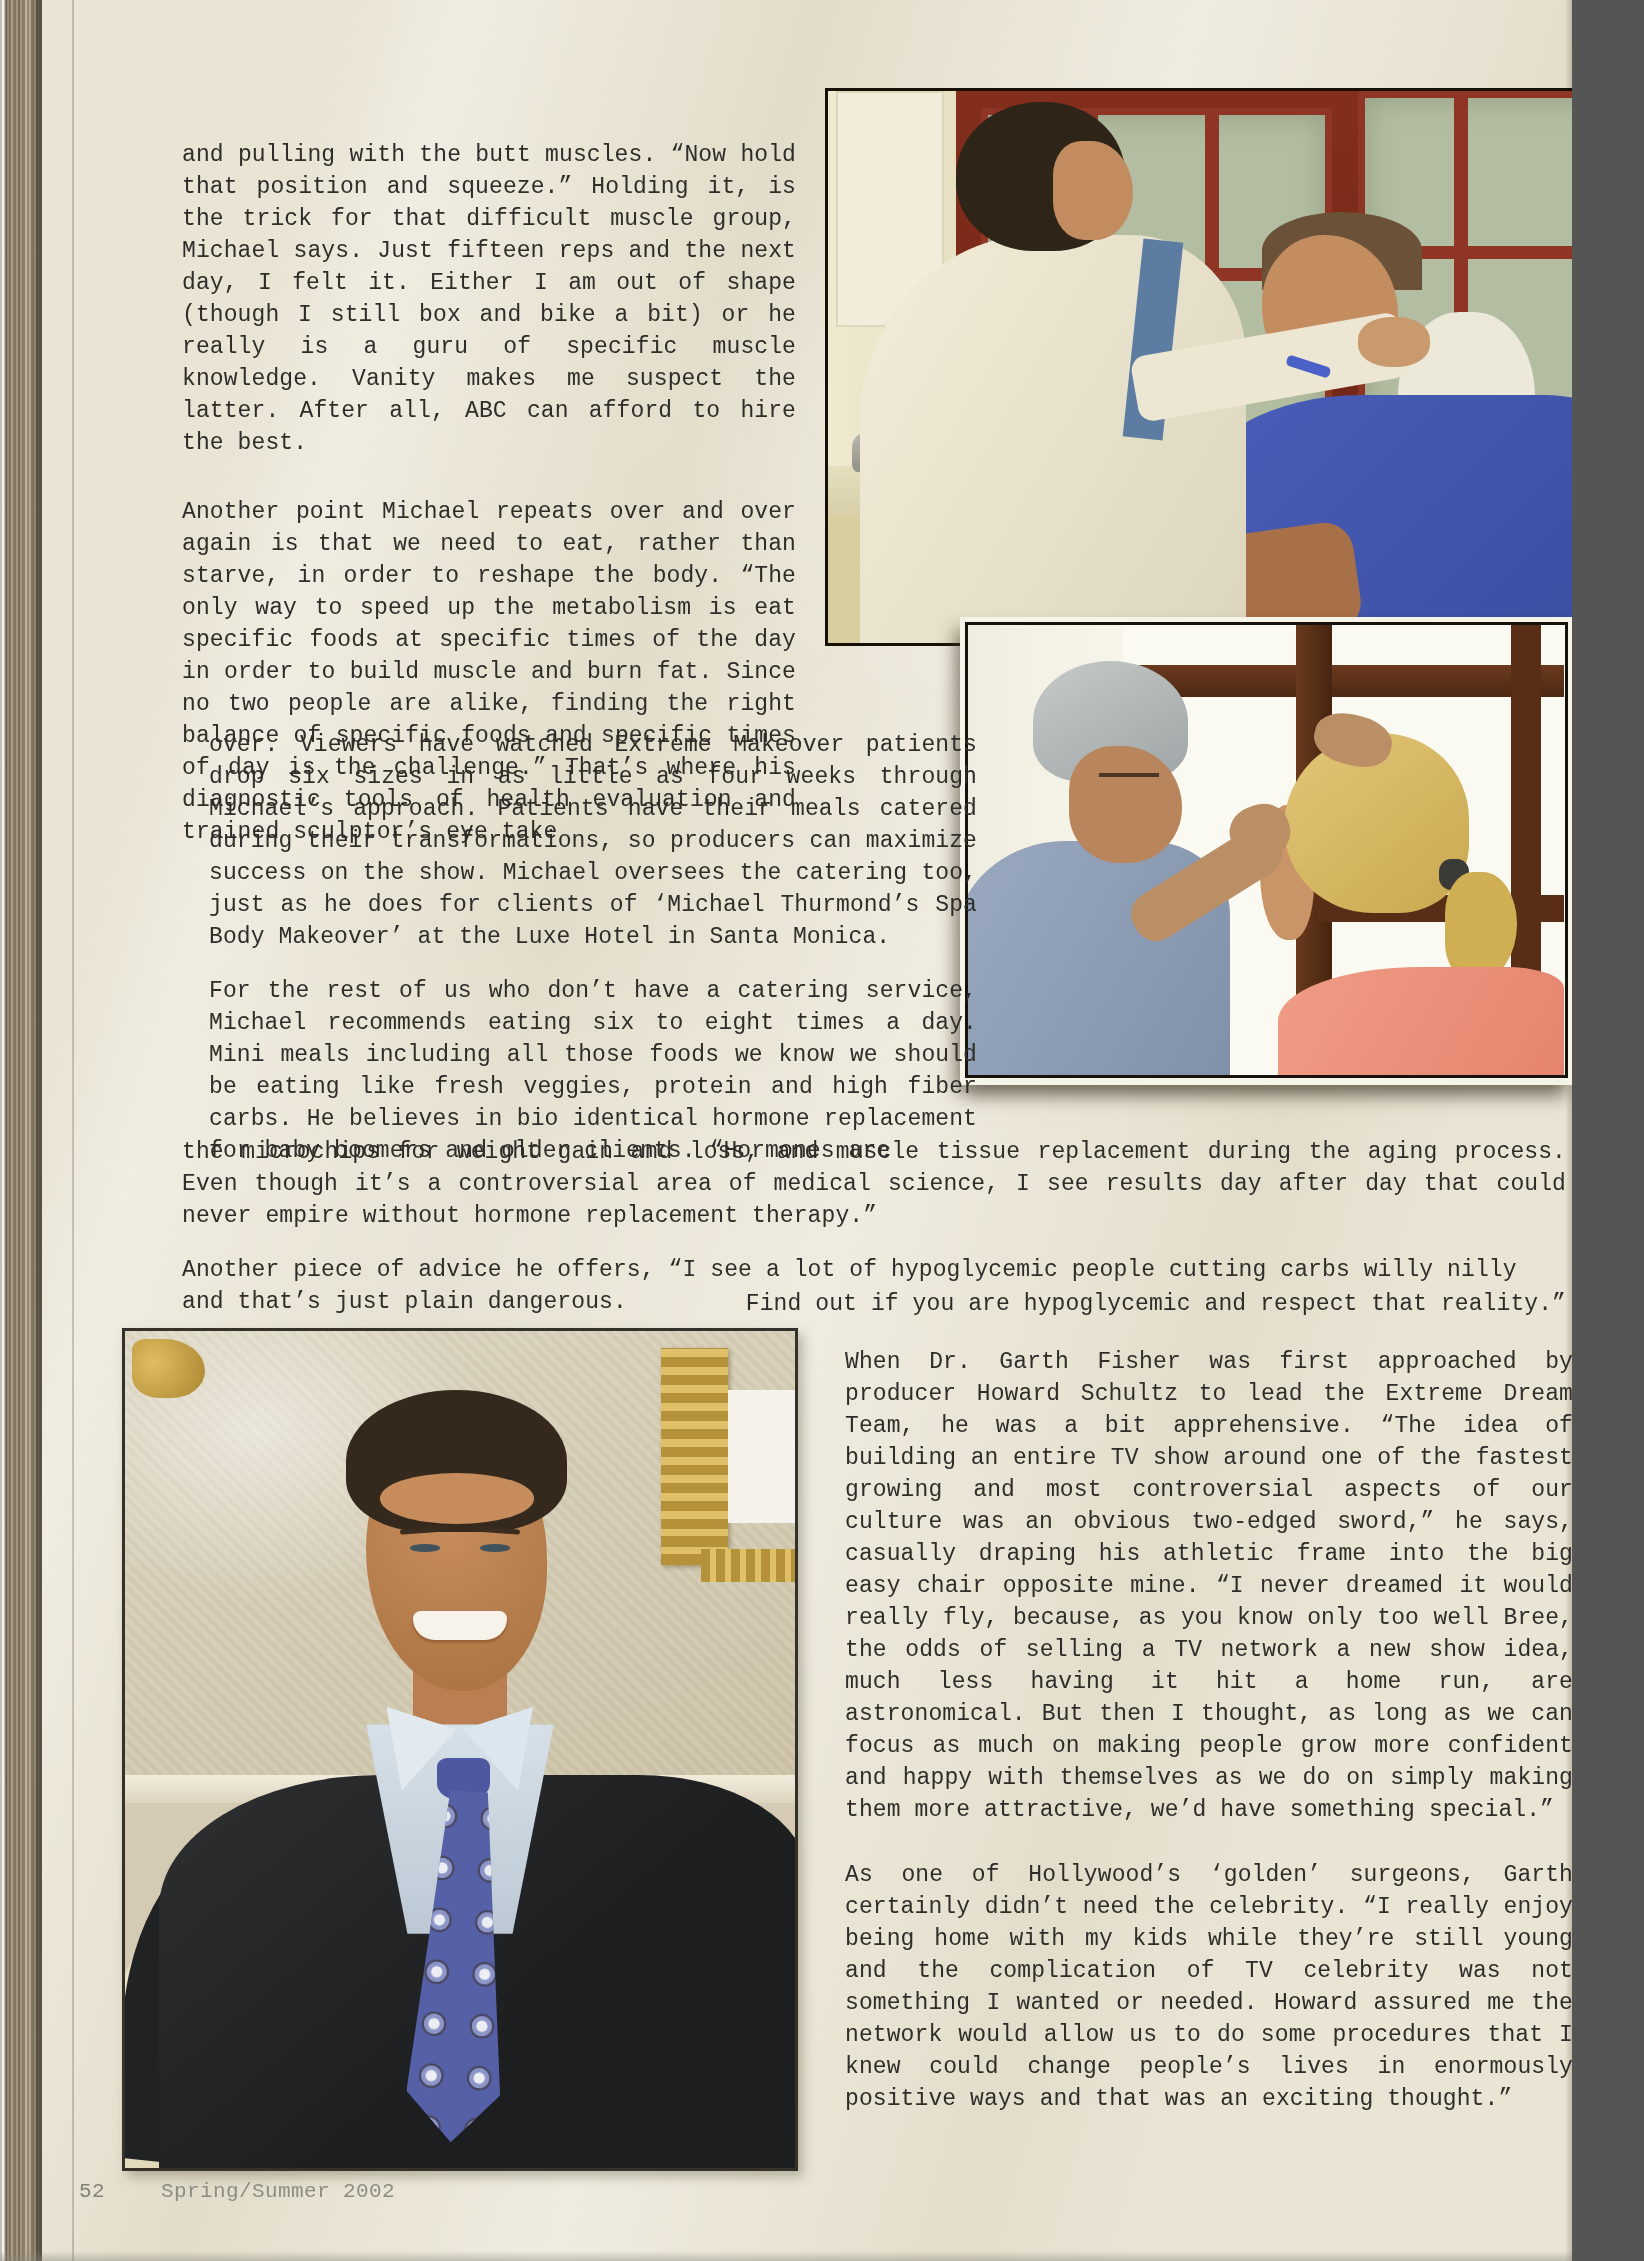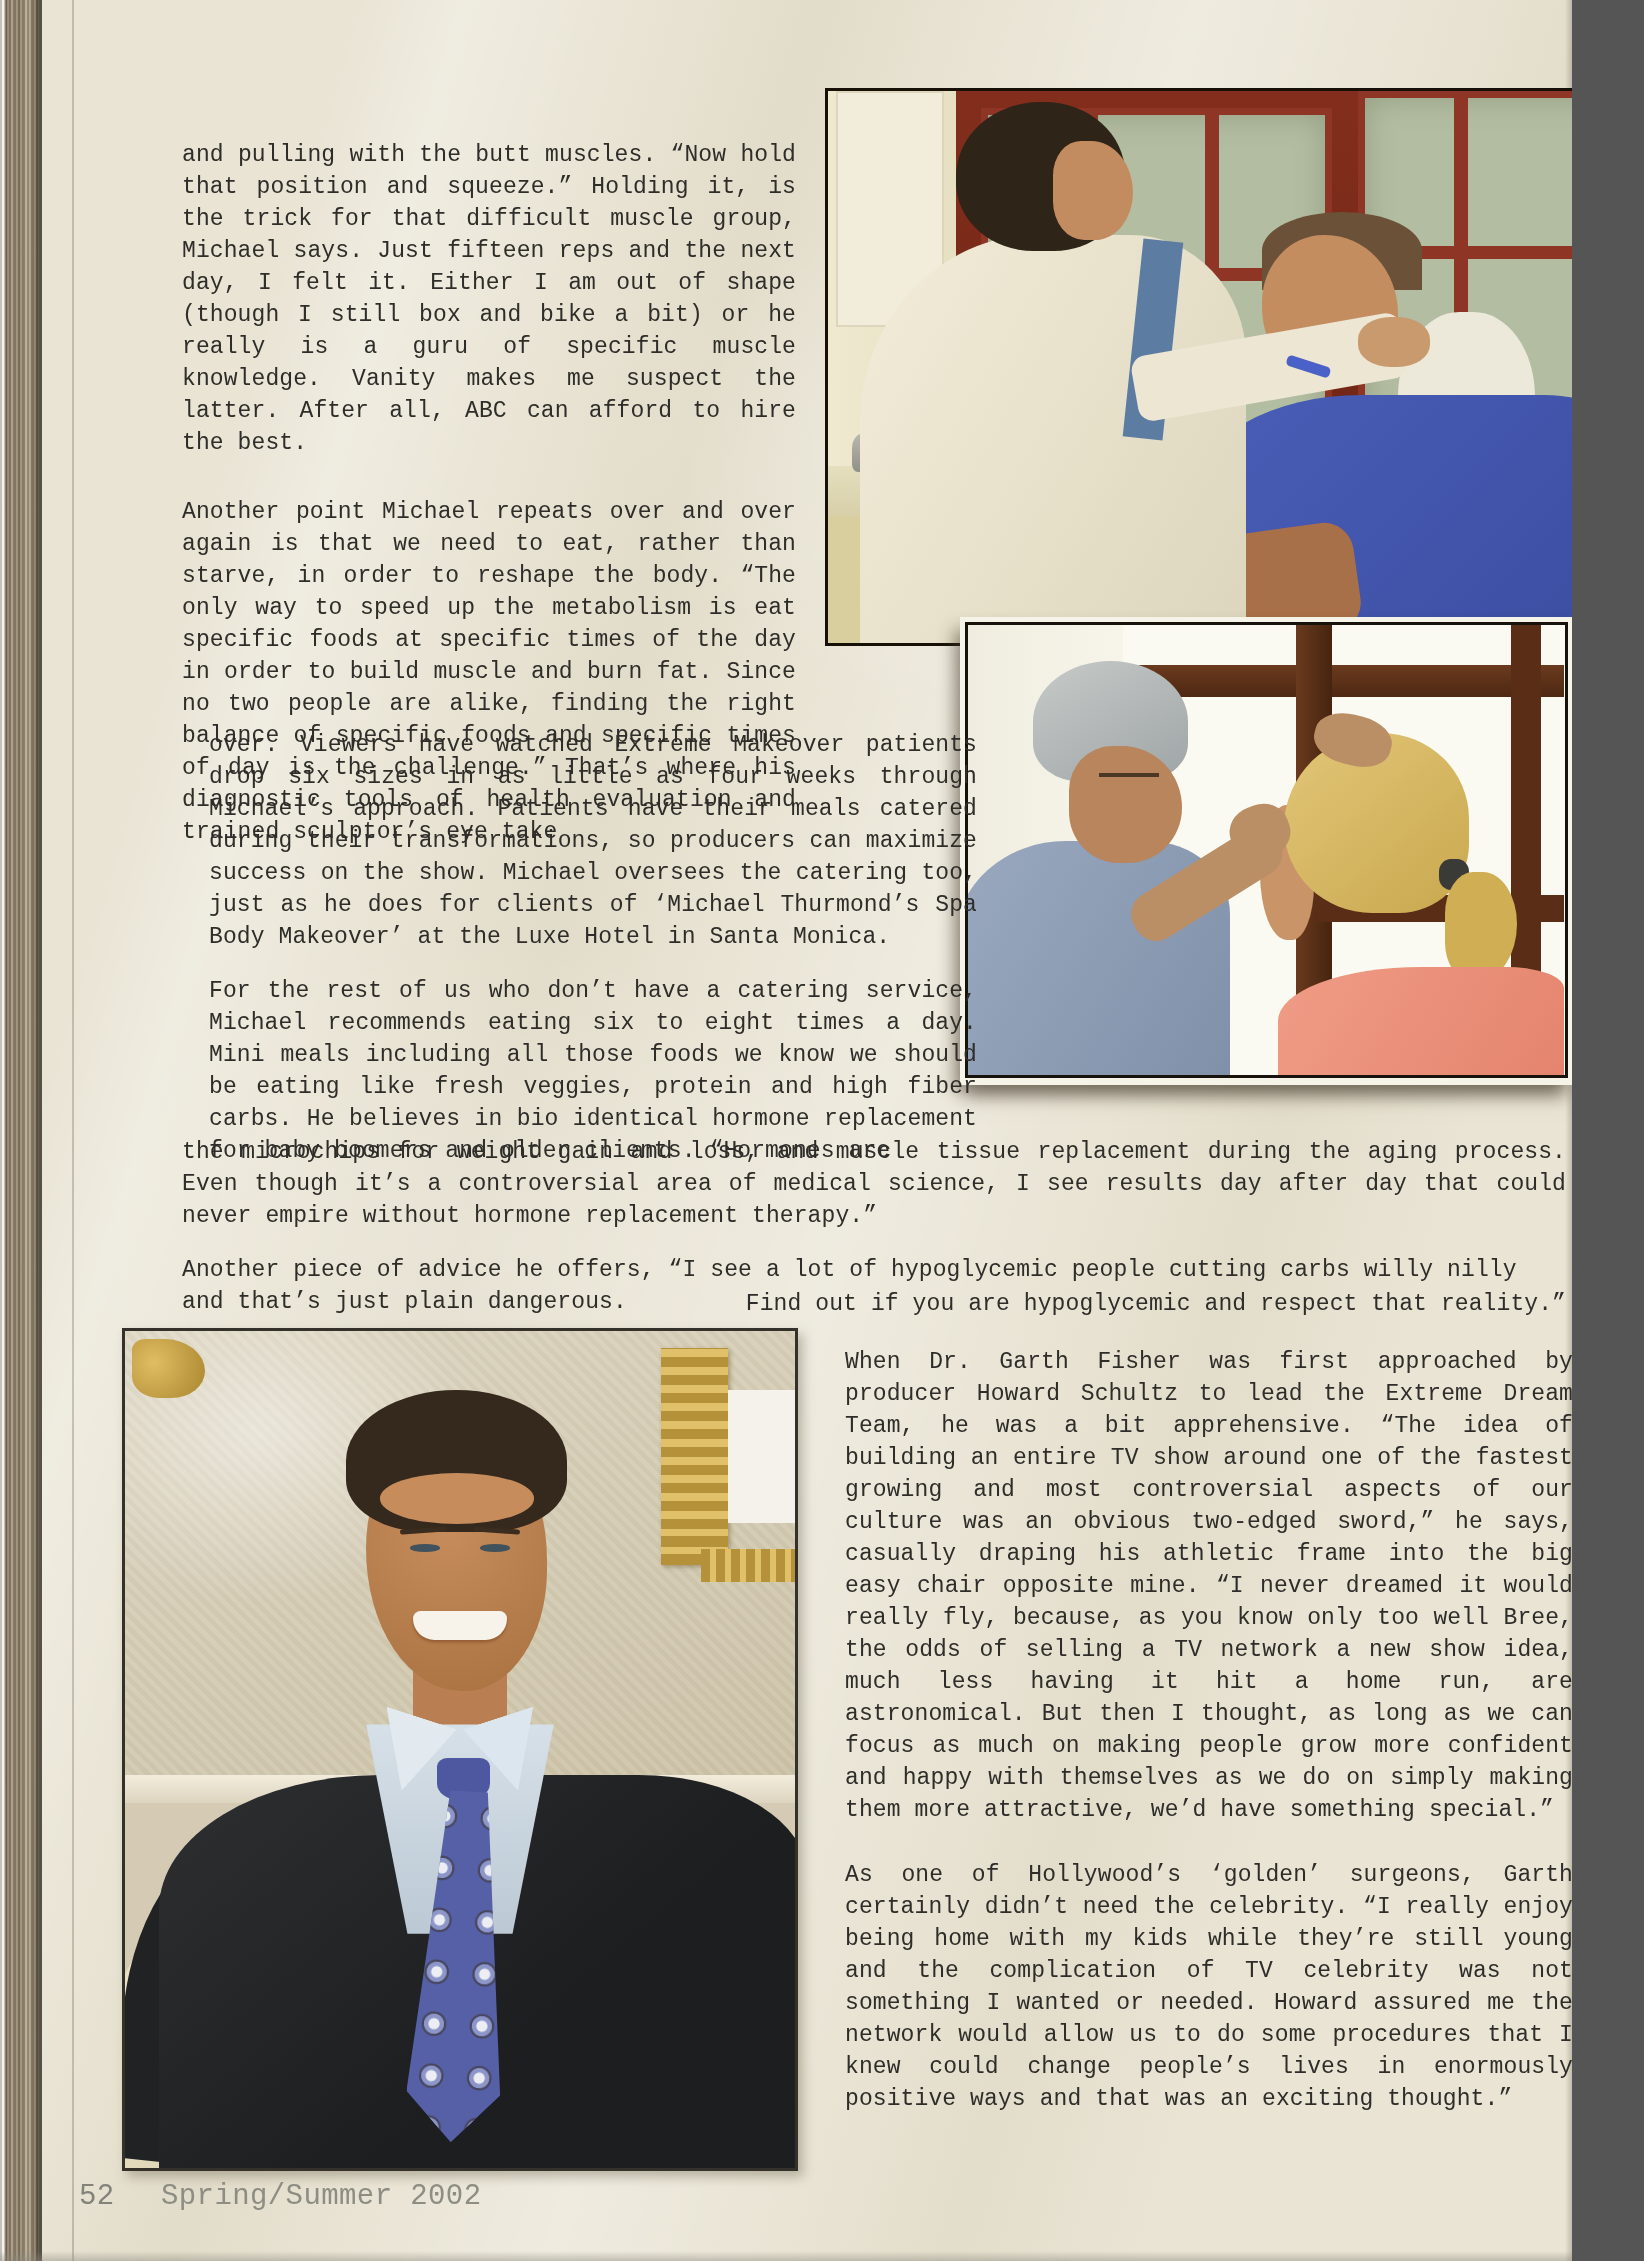--- a/index.html
+++ b/index.html
@@ -25,21 +25,21 @@
   .bottom-edge{position:absolute;left:0;right:0;bottom:0;height:10.5px;
     background:linear-gradient(180deg, transparent, rgba(140,138,126,.45));}
   .right-edge{position:absolute;top:0;bottom:0;right:0;width:7.5px;
     background:linear-gradient(270deg, rgba(120,112,92,.35), transparent);}
   
   .txt{position:absolute;color:#2e2d29;font-size:23px;line-height:32px;
        text-align:justify;letter-spacing:0.1px;}
   .txt p{margin:0 0 37px 0;}
   .line{text-align:left;}
   .rightline{text-align:right;padding-right:54px;}
-  .footer-txt{position:absolute;color:#83837a;font-size:29px;letter-spacing:0.4px;}
+  .footer-txt{position:absolute;color:#83837a;font-size:21px;letter-spacing:0.4px;}
   
   .photo{position:absolute;overflow:hidden;}
   .photo *{position:absolute;}
   
   .photo1{left:825px;top:88px;width:803px;height:552px;border:3.7px solid #171007;
           background:linear-gradient(180deg,#ece5c2,#e4dcba);}
   .p1-wallL{left:0;top:0;width:17%;height:78%;background:linear-gradient(90deg,#efe9d0,#e6dfc0);}
   .p1-cabdoorL{left:1%;top:0;width:13%;height:42%;background:#f1edda;border:2.2px solid #ddd6bc;}
   .p1-wood{left:16%;top:0;width:84%;height:78%;background:linear-gradient(180deg,#832e1c,#6d2414);}
   .p1-glass{background:#b3bda2;box-shadow:inset 0 0 30px rgba(90,100,70,.35);border:7.5px solid #8e3526;}

